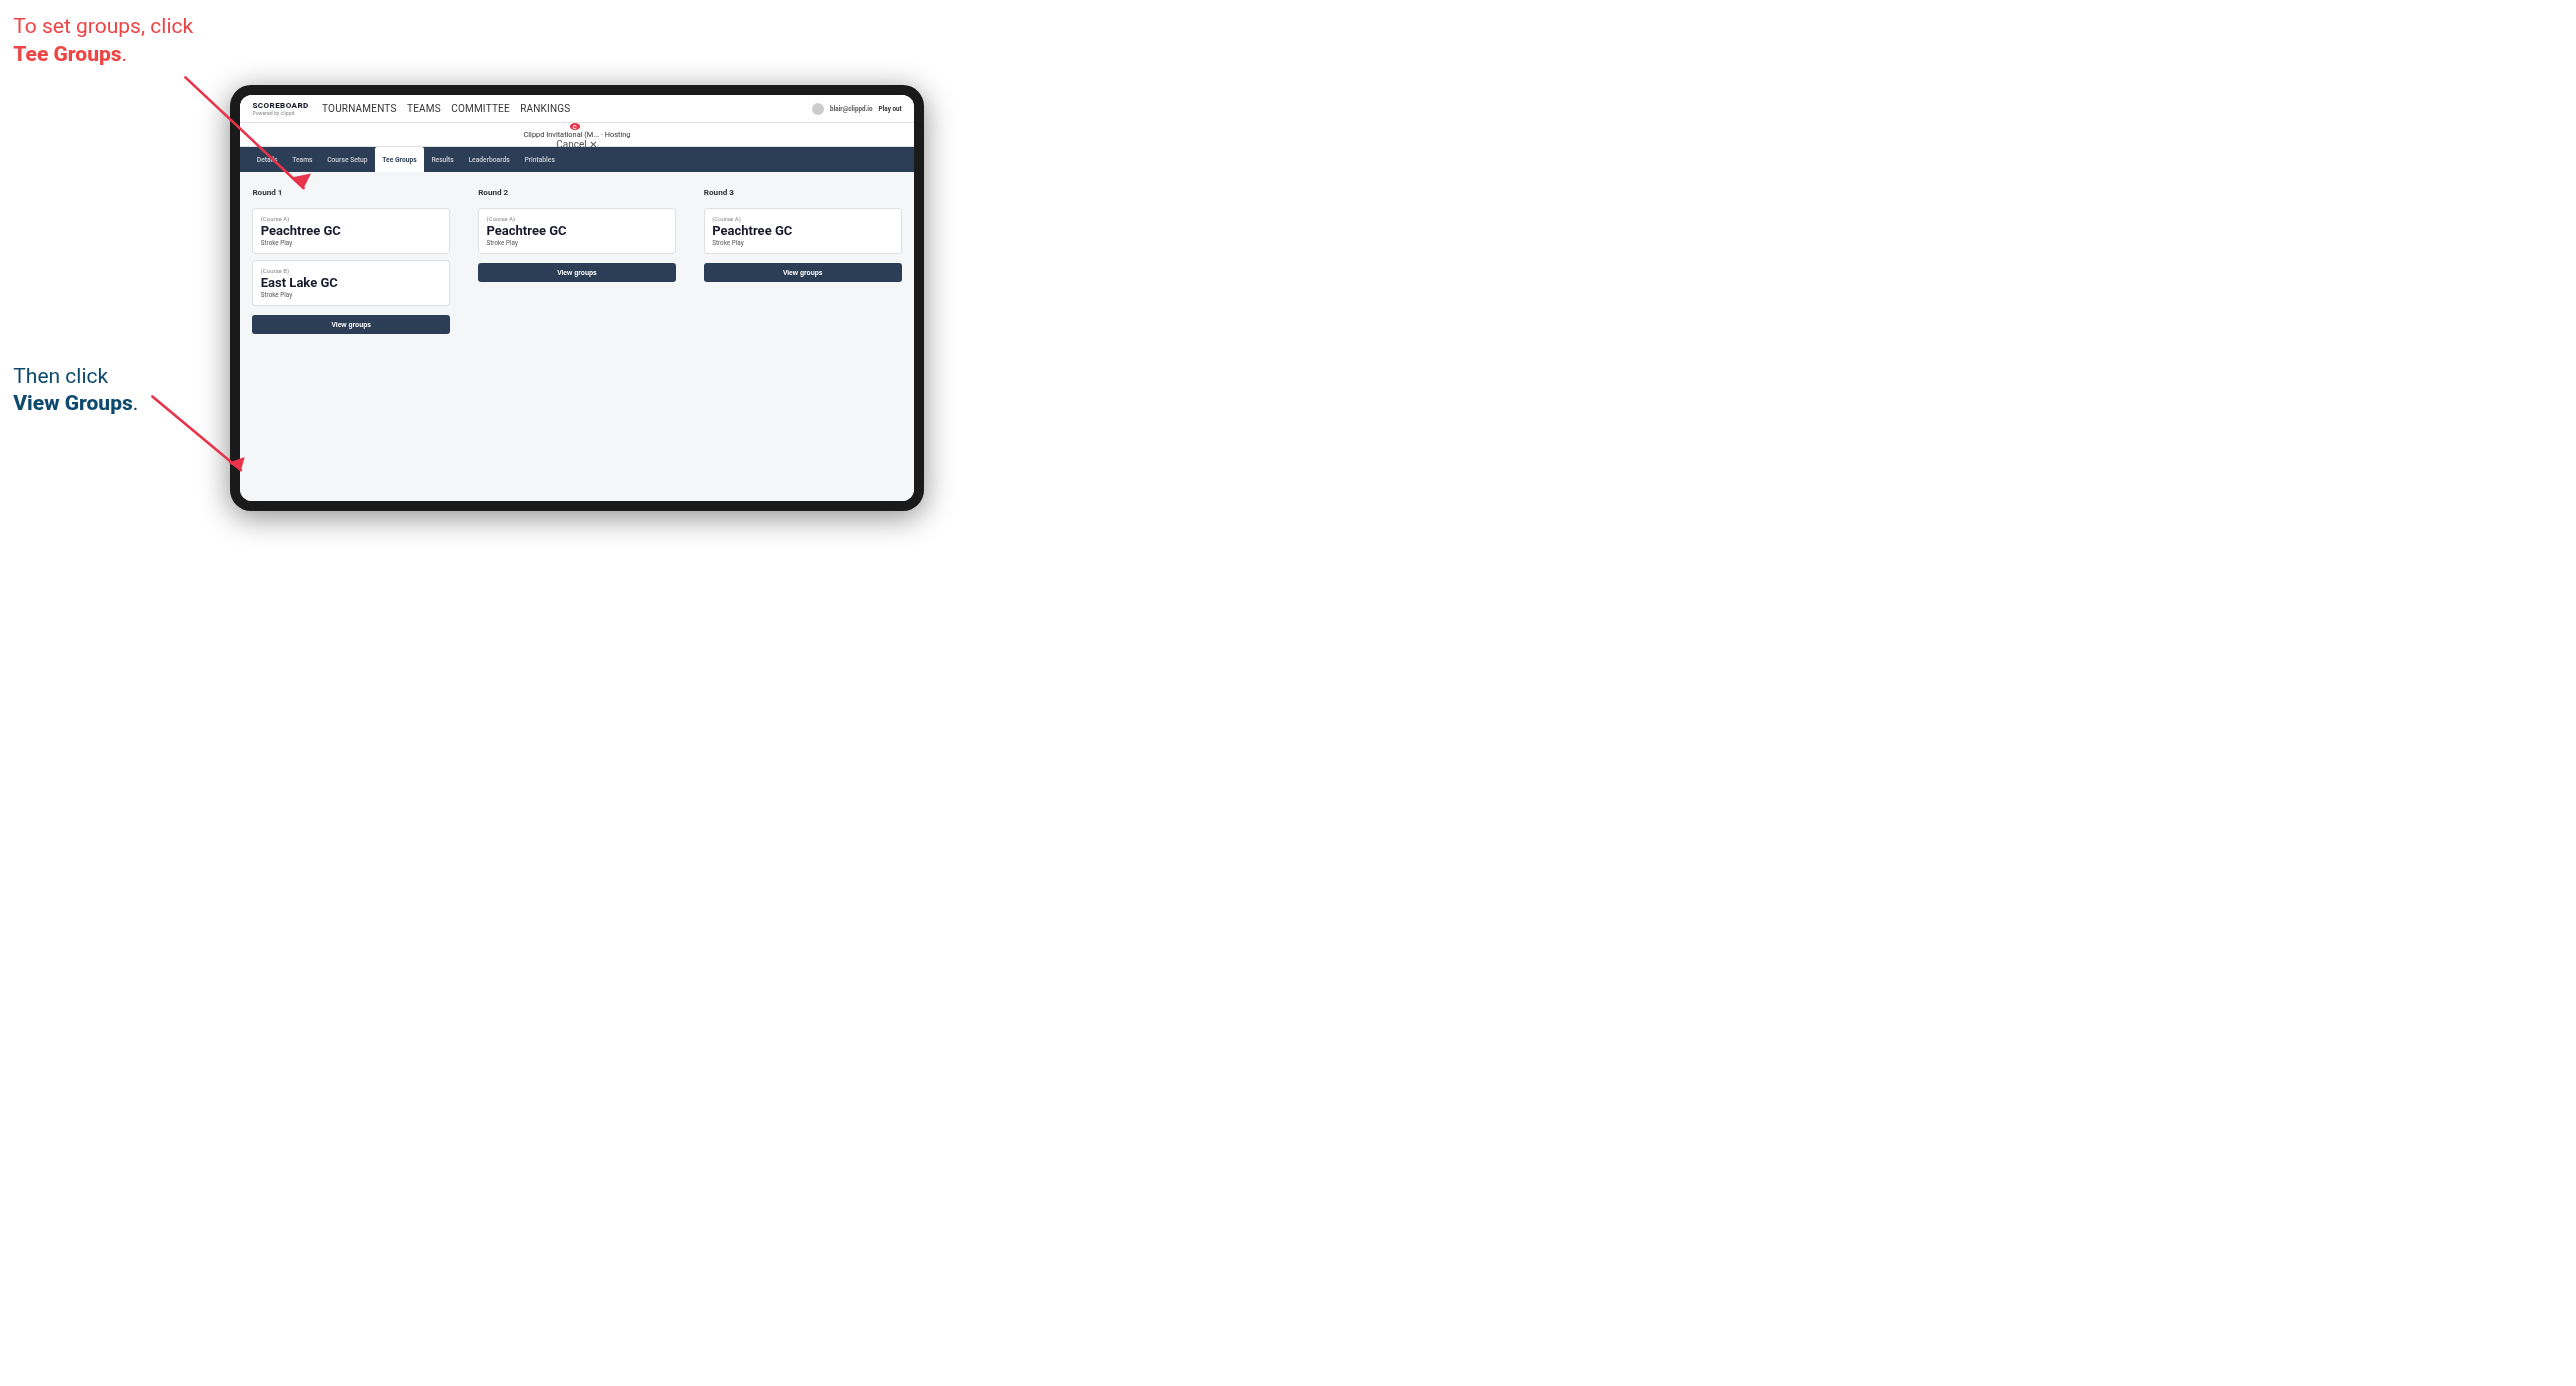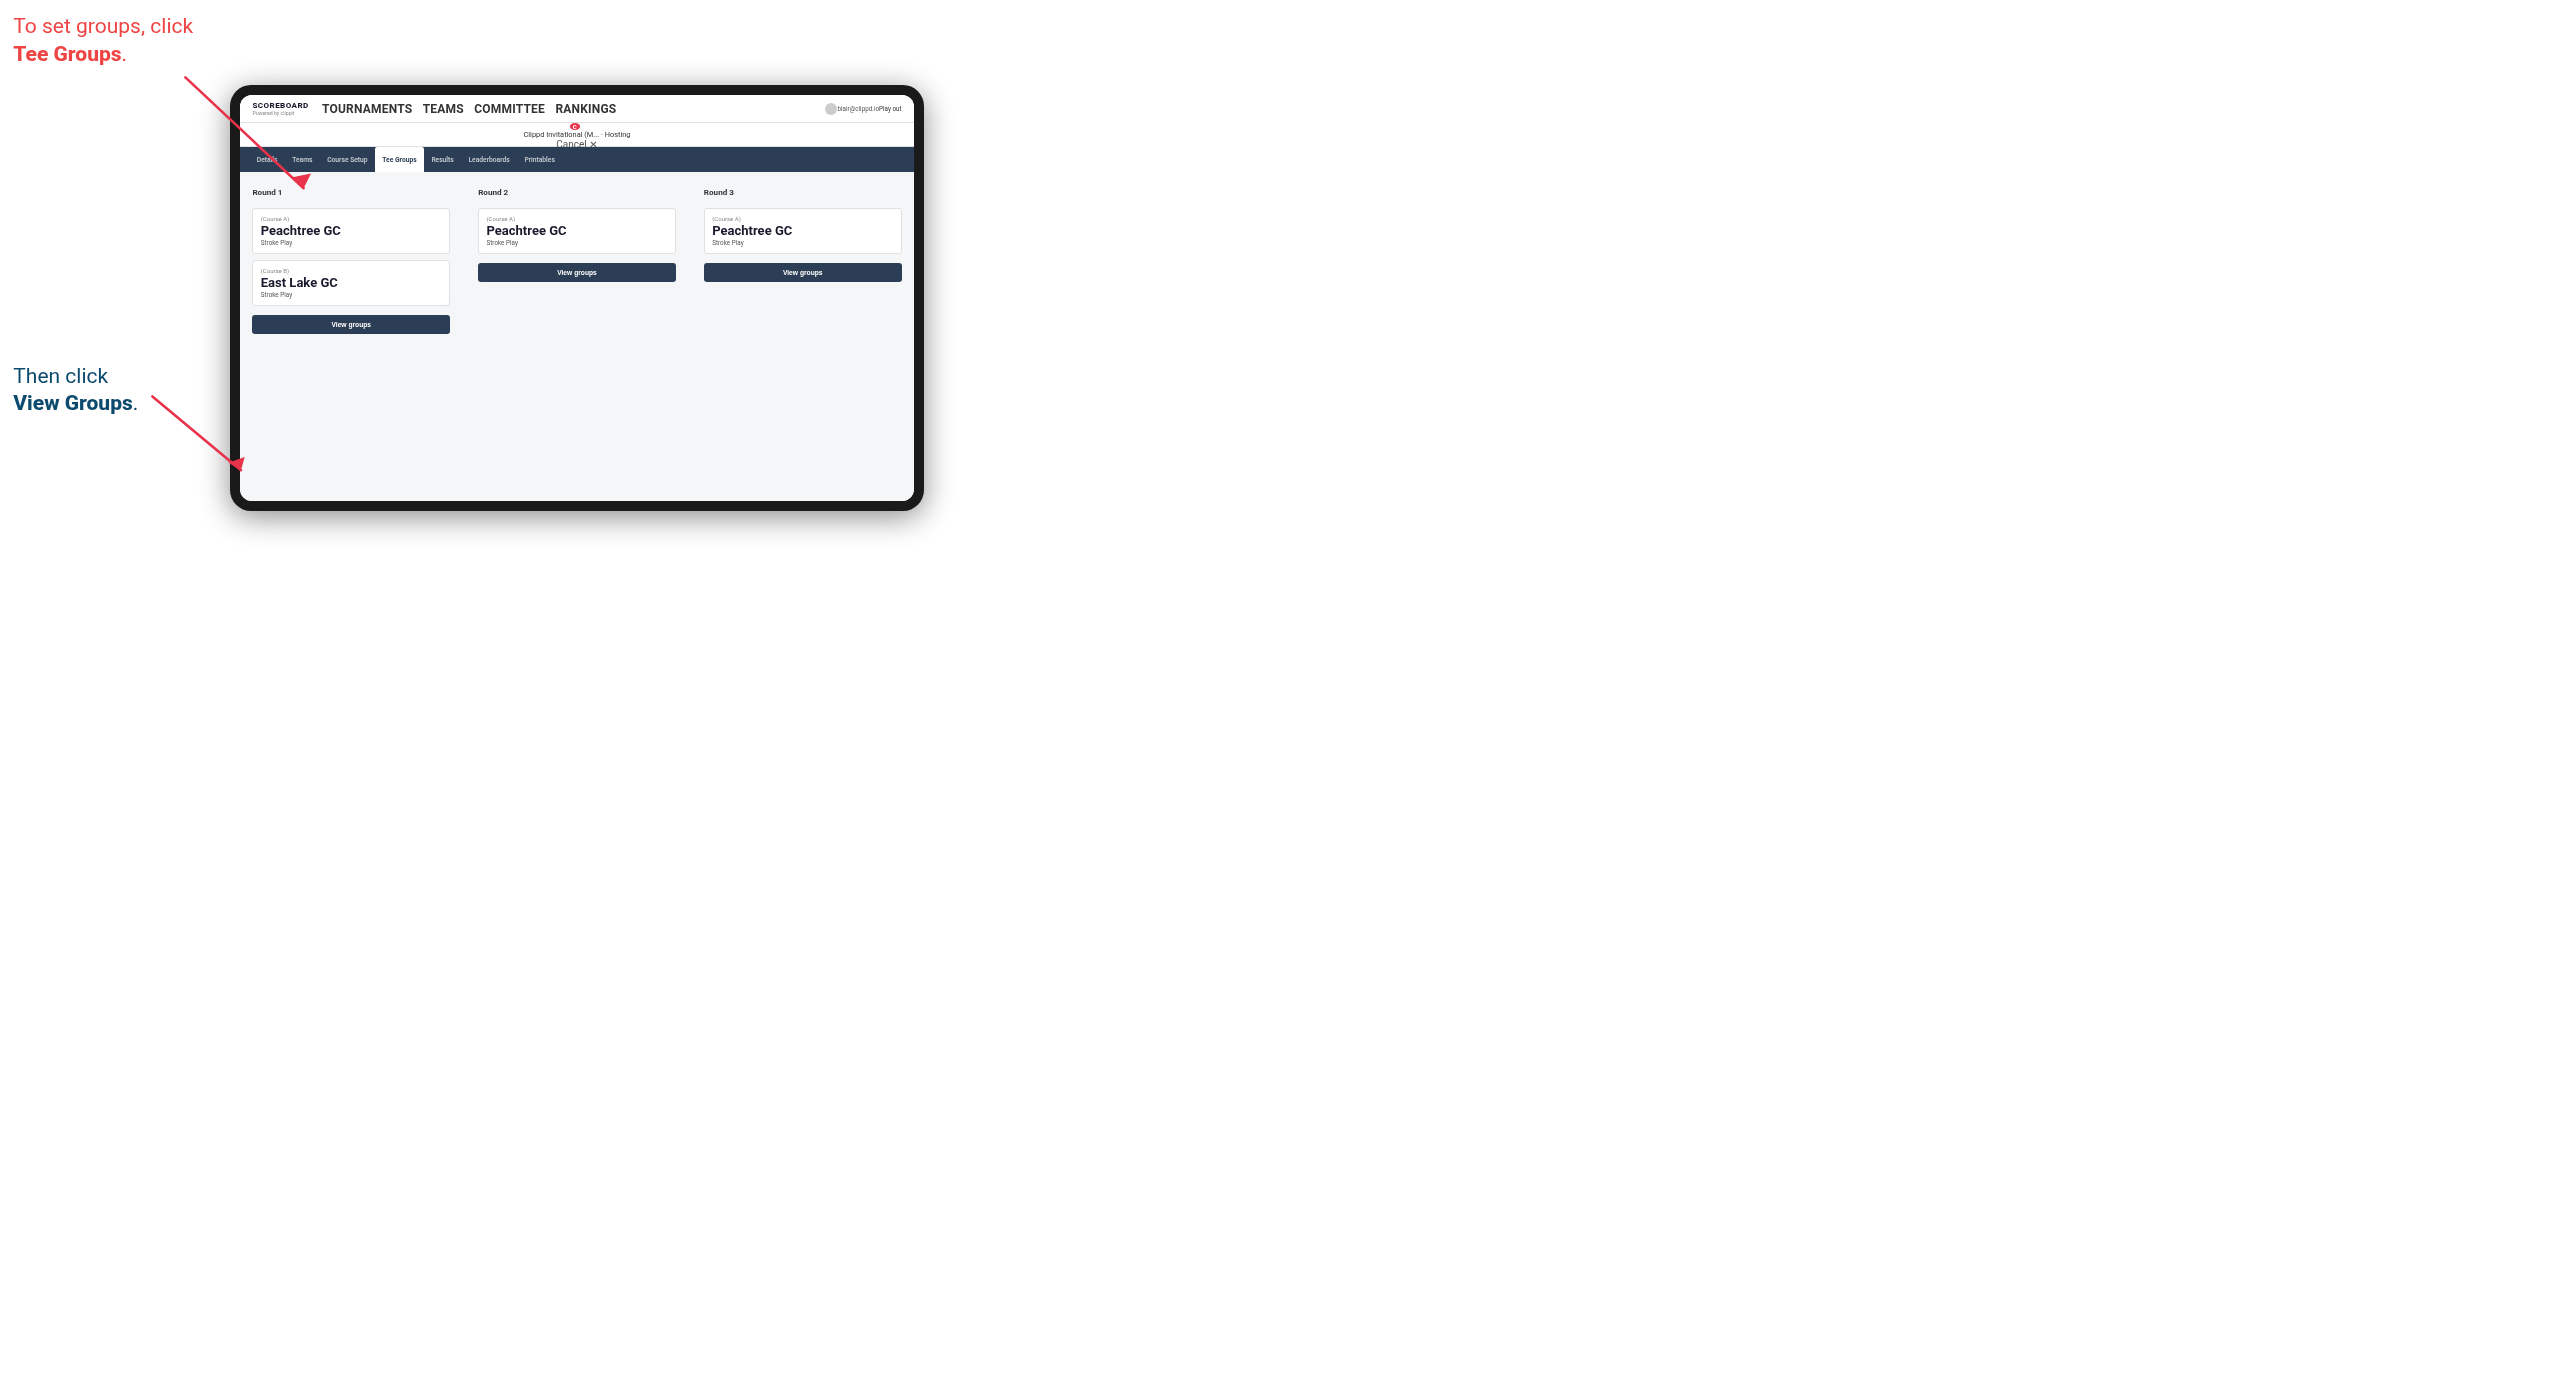--- a/index.html
+++ b/index.html
@@ -115,33 +115,35 @@
     }
 
     .nav-links {
       display: flex;
       align-items: center;
       gap: 10.4px;
       flex: 1;
     }
 
     .nav-link {
-      font-size: 12px;
-      font-weight: 700;
+      font-size: 10px;
+      font-weight: 400;
       color: #333;
       cursor: pointer;
       text-transform: uppercase;
       letter-spacing: 0.2px;
     }
 
     .nav-right {
       display: flex;
       align-items: center;
+      gap: 6px;
       font-size: 6.3px;
       color: #555;
+      font-weight: bold;
     }
 
     .user-avatar {
       width: 12px;
       height: 12px;
       background: #ccc;
       border-radius: 50%;
     }
 
     

